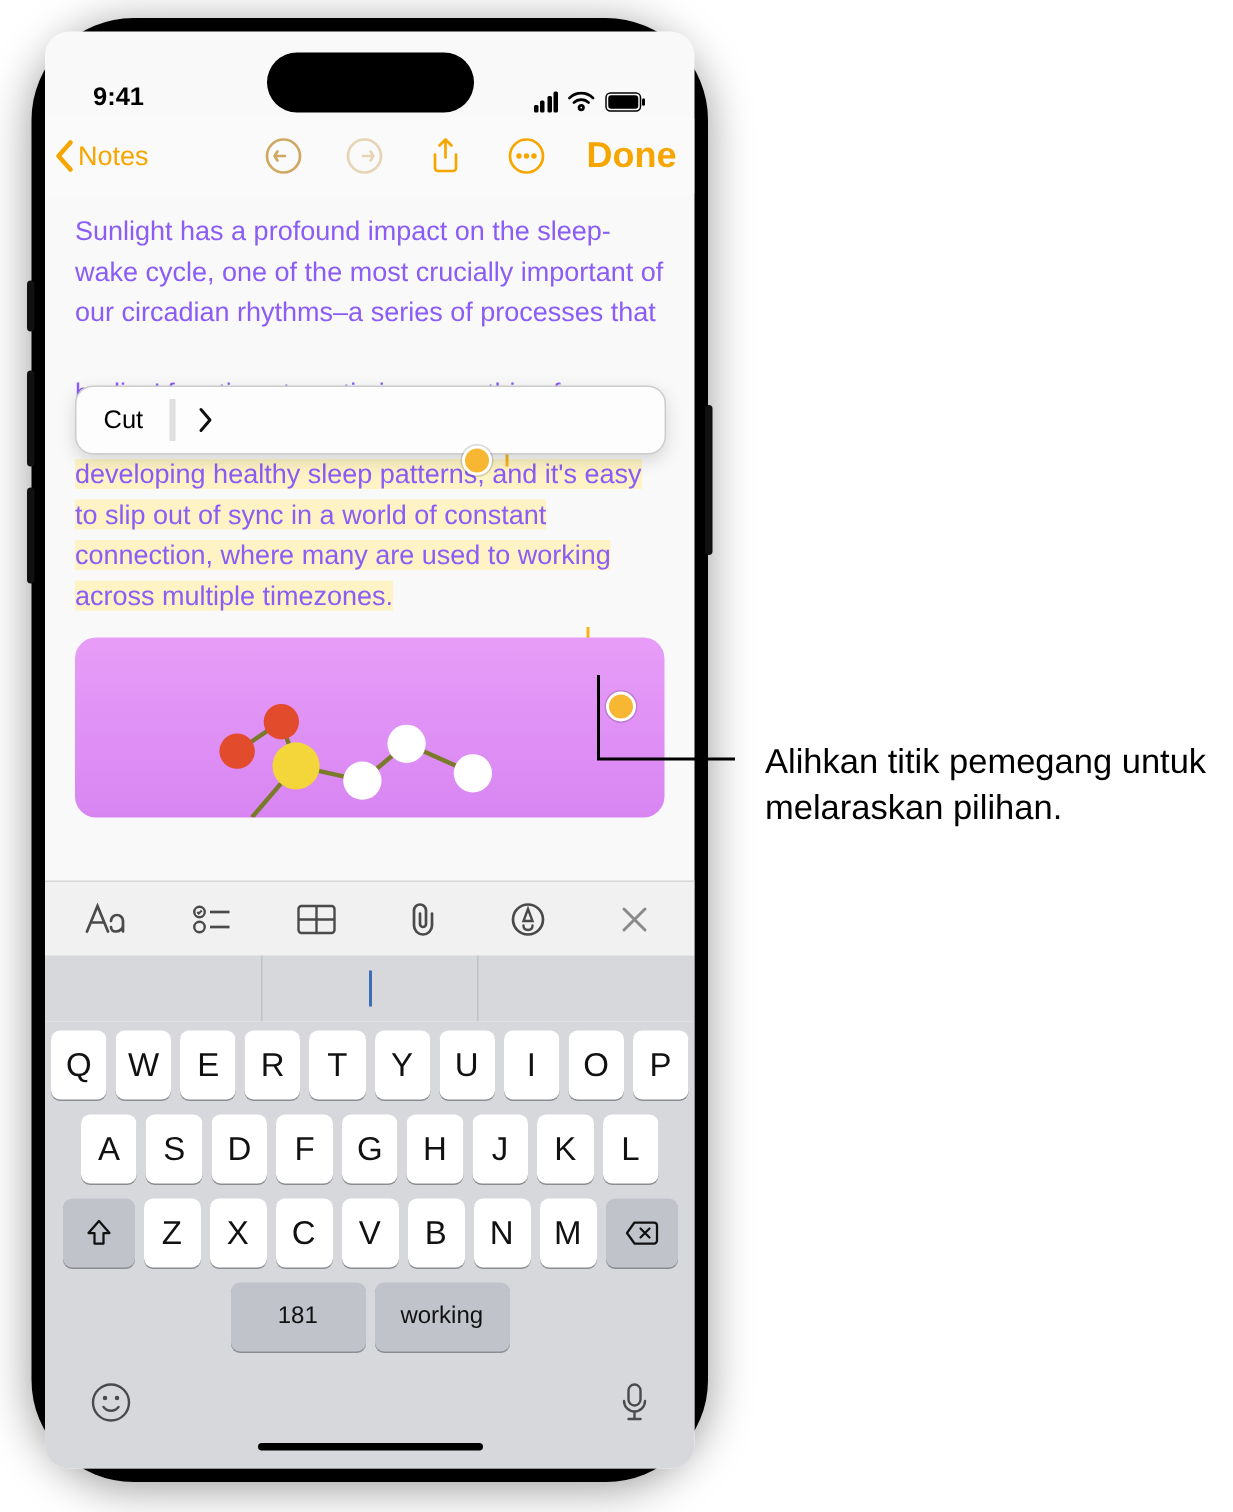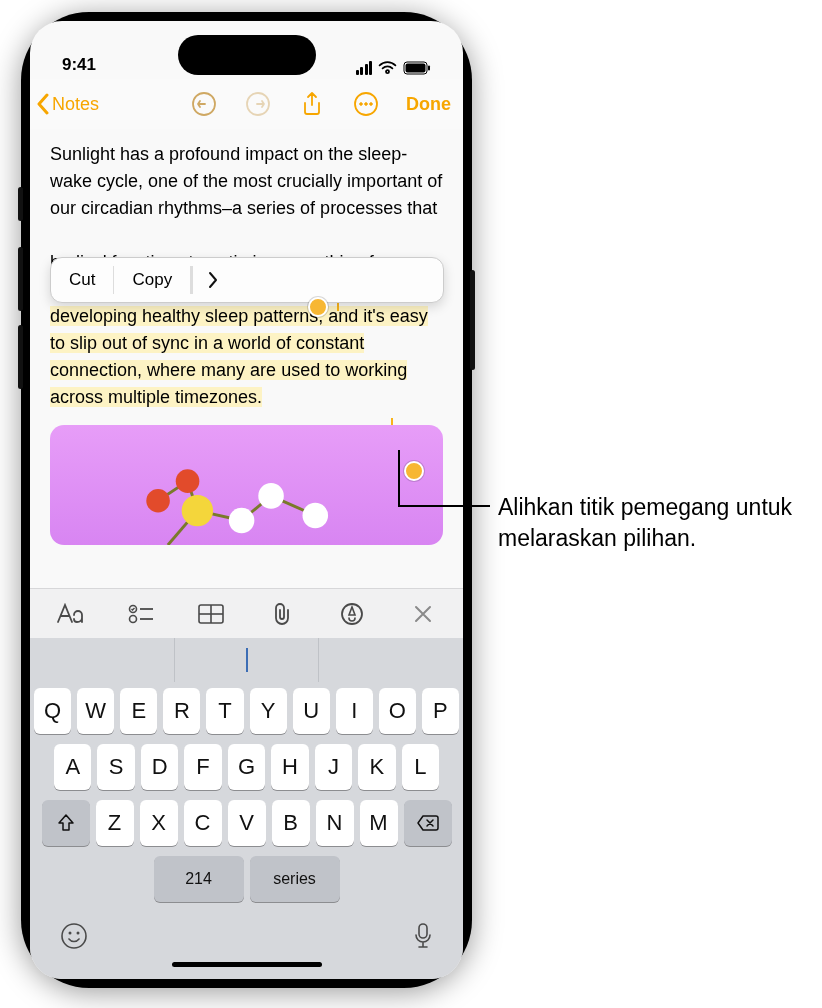--- a/index.html
+++ b/index.html
@@ -30,21 +30,21 @@
   
   .side-btn { position:absolute; background:#111; border-radius:3px; }
   .side-btn.l1 { left:-3px; top:175px; width:5px; height:34px;}
   .side-btn.l2 { left:-3px; top:235px; width:5px; height:64px;}
   .side-btn.l3 { left:-3px; top:313px; width:5px; height:64px;}
   .side-btn.r1 { right:-3px; top:258px; width:5px; height:100px;}
   .screen {
     width: 100%;
     height: 100%;
     background: #f9f9f9;
-    border-radius: 32px;
+    border-radius: 16px;
     overflow: hidden;
     position: relative;
     display:flex;
     flex-direction:column;
   }
   .dynamic-island {
     position: absolute;
     top: 14px;
     left: 50%;
     transform: translateX(-50%);
@@ -80,28 +80,28 @@
     gap: 14px;
     color:#f7a600;
     background: rgba(249,249,249,0.9);
   }
   .nav-back { display:flex; align-items:center; gap:2px; font-size:18px; }
   .nav-back svg { stroke:#f7a600;}
   .nav-spacer { flex:1;}
   .nav-btn { width:40px; height:40px; display:flex; align-items:center; justify-content:center;}
   .nav-btn svg { stroke:#cfa863; }
   .nav-btn.active svg { stroke:#f7a600;}
-  .nav-done { font-size:18px; font-weight:600; margin-left:6px;}
+  .nav-done { font-size:24px; font-weight:600; margin-left:6px;}
   
   .note-body {
     flex:1;
     padding: 12px 20px 0 20px;
     font-size: 18px;
     line-height: 27px;
-    color:#000000;
+    color:#8b5cf6;
     position: relative;
     overflow:hidden;
   }
   .highlight {
     background:#fdf3c4;
     position: relative;
   }
   .grab-dot {
     position:absolute;
     width:12px; height:12px; background:#f9b31a; border-radius:50%;
@@ -204,21 +204,21 @@
     display:flex; justify-content:space-between; align-items:center;
     padding:10px 26px 2px;
   }
   .home-indicator {
     width:150px; height:5px; background:#000; border-radius:3px;
     margin:6px auto 8px;
   }
   
   .callout {
     position:absolute;
-    left:498px;
+    left:510px;
     top:492px;
     width:310px;
     font-size:23px;
     line-height:31px;
     color:#000;
   }
   .callout-line {
     position:absolute;
     background:#000;
     height:1.5px;
@@ -322,21 +322,20 @@
           <circle cx="270" cy="90" r="13" fill="#fff"></circle>
           <circle cx="140" cy="55" r="12" fill="#e24b2b"></circle>
           <circle cx="110" cy="75" r="12" fill="#e24b2b"></circle>
         </svg>
       </div>
     </div>
 
     <div class="ctx-popover">
       <div class="ctx-item">Cut</div>
       <div class="ctx-sep"></div>
-      <div class="ctx-item">Copy</div>
       <div class="ctx-sep"></div>
       <div class="ctx-sep"></div>
       <div class="ctx-sep"></div>
       <div class="ctx-more">
         <svg width="10" height="18" viewBox="0 0 10 18" fill="none">
             <path d="M2 2l6 7-6 7" stroke="#111" stroke-width="2" stroke-linecap="round" stroke-linejoin="round"></path>
           </svg>
       </div>
     </div>
 
@@ -430,22 +429,22 @@
         <div class="key">N</div>
         <div class="key">M</div>
         <div class="key del">
           <svg width="24" height="18" viewBox="0 0 24 18" fill="none">
               <path d="M7 2h13a2 2 0 012 2v10a2 2 0 01-2 2H7L2 9l5-7z" stroke="#111" stroke-width="1.5" stroke-linejoin="round"></path>
               <path d="M11 6l6 6M17 6l-6 6" stroke="#111" stroke-width="1.5" stroke-linecap="round"></path>
             </svg>
         </div>
       </div>
       <div class="kb-row">
-        <div class="key num">214</div>
-        <div class="key ret">series</div>
+        <div class="key num">181</div>
+        <div class="key ret">working</div>
       </div>
       <div class="kb-bottom">
         <div>
           <svg width="28" height="28" viewBox="0 0 28 28" fill="none">
               <circle cx="14" cy="14" r="12" stroke="#4a4a4a" stroke-width="1.6"></circle>
               <circle cx="10" cy="11" r="1.5" fill="#4a4a4a"></circle>
               <circle cx="18" cy="11" r="1.5" fill="#4a4a4a"></circle>
               <path d="M9 17c1.3 1.7 3 2.5 5 2.5s3.7-.8 5-2.5" stroke="#4a4a4a" stroke-width="1.6" stroke-linecap="round"></path>
             </svg>
         </div>

